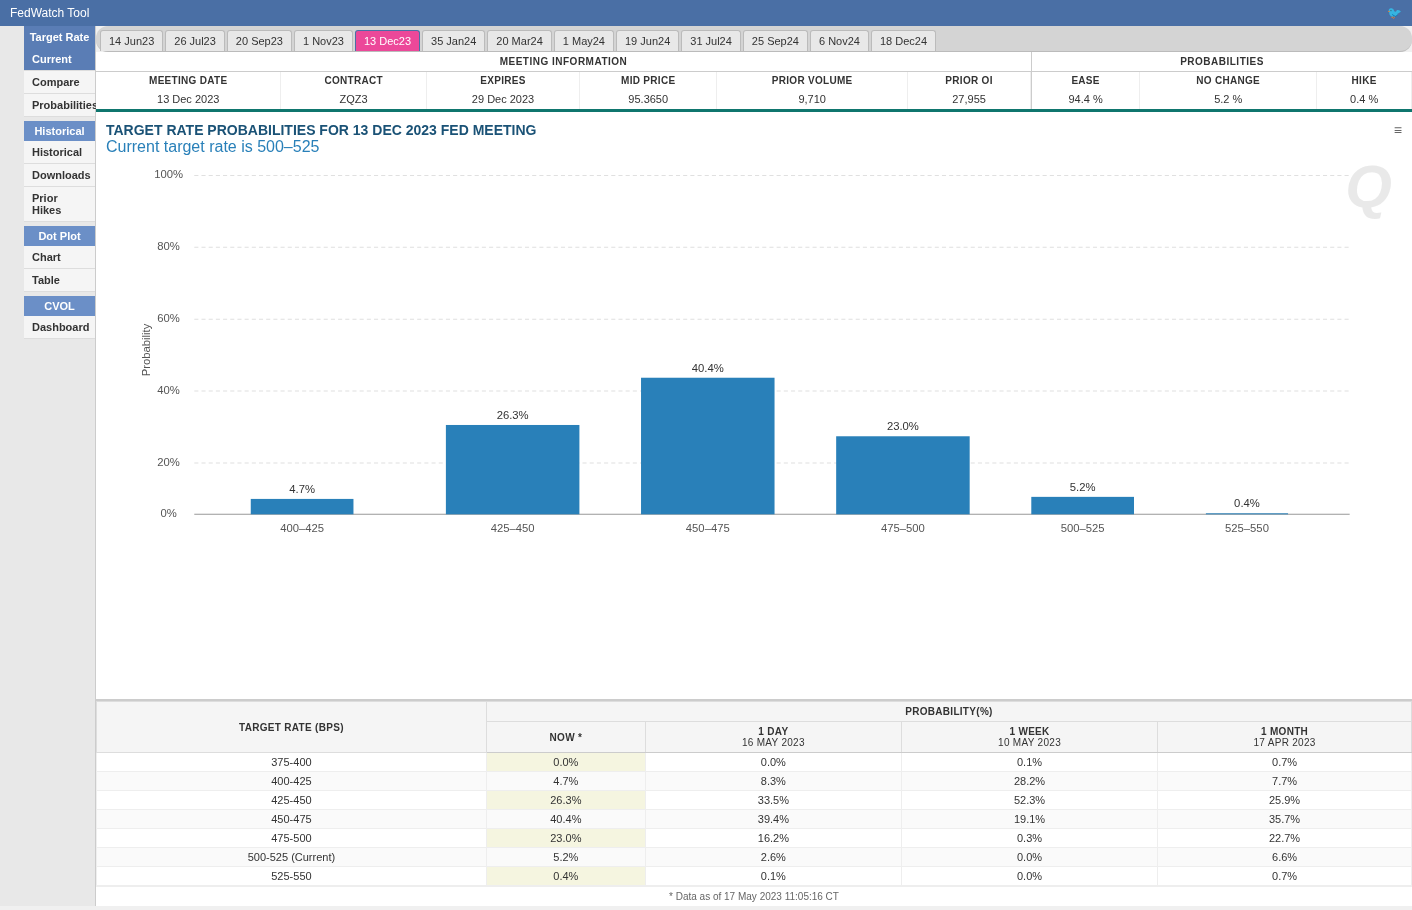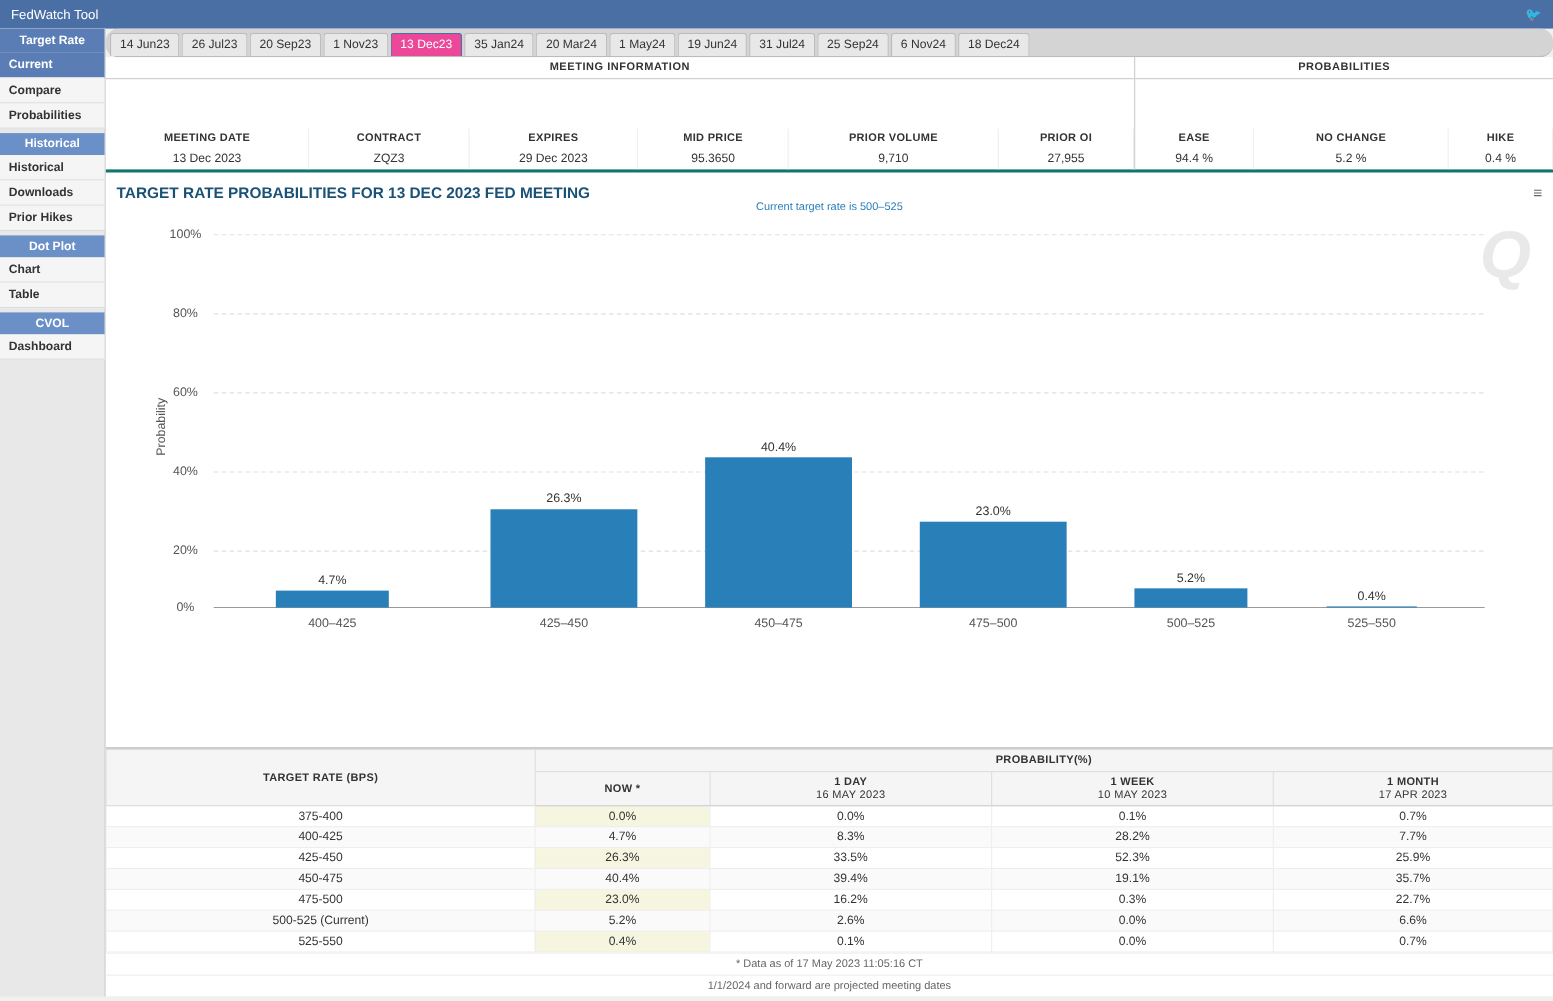--- a/index.html
+++ b/index.html
@@ -18,20 +18,21 @@
     
     #app { display: flex; height: calc(100vh - 30px); }
 
     
     #sidebar {
       width: 96px;
       background: #e8e8e8;
       border-right: 1px solid #ccc;
       display: flex;
       flex-direction: column;
+      padding-left: 24px;
     }
     .sidebar-section-header {
       background: #5a7db5;
       color: white;
       text-align: center;
       padding: 5px 4px;
       font-size: 11px;
       font-weight: bold;
       cursor: pointer;
     }
@@ -103,21 +104,20 @@
       text-align: center;
       font-size: 10px;
       font-weight: bold;
       padding: 4px;
       border-bottom: 1px solid #ccc;
       letter-spacing: 0.5px;
     }
     .info-table {
       width: 100%;
       border-collapse: collapse;
-      margin-top: 45px;
     }
     .info-table th {
       text-align: center;
       font-size: 10px;
       font-weight: bold;
       padding: 3px 6px;
       border-right: 1px solid #eee;
       letter-spacing: 0.3px;
     }
     .info-table td {
@@ -135,23 +135,22 @@
       position: relative;
       overflow: hidden;
     }
     .chart-title {
       font-size: 14px;
       font-weight: bold;
       color: #1a5276;
       margin-bottom: 0;
     }
     .chart-subtitle {
-      text-align: center;
       color: #2980b9;
-      font-size: 10px;
+      font-size: 16px;
       margin-bottom: 4px;
     }
     .chart-menu-icon {
       position: absolute;
       top: 10px;
       right: 10px;
       cursor: pointer;
       font-size: 14px;
       color: #666;
     }
@@ -419,17 +418,16 @@
             <tr>
     <td>525-550</td>
     <td class="highlighted">0.4%</td>
     <td>0.1%</td>
     <td>0.0%</td>
     <td>0.7%</td>
   </tr>
           </tbody>
       </table>
       <div class="footer-note">* Data as of 17 May 2023 11:05:16 CT</div>
-      <div class="footer-note">1/1/2024 and forward are projected meeting dates</div>
     </div>
 
   </div>
 </div>
 
 </body></html>

